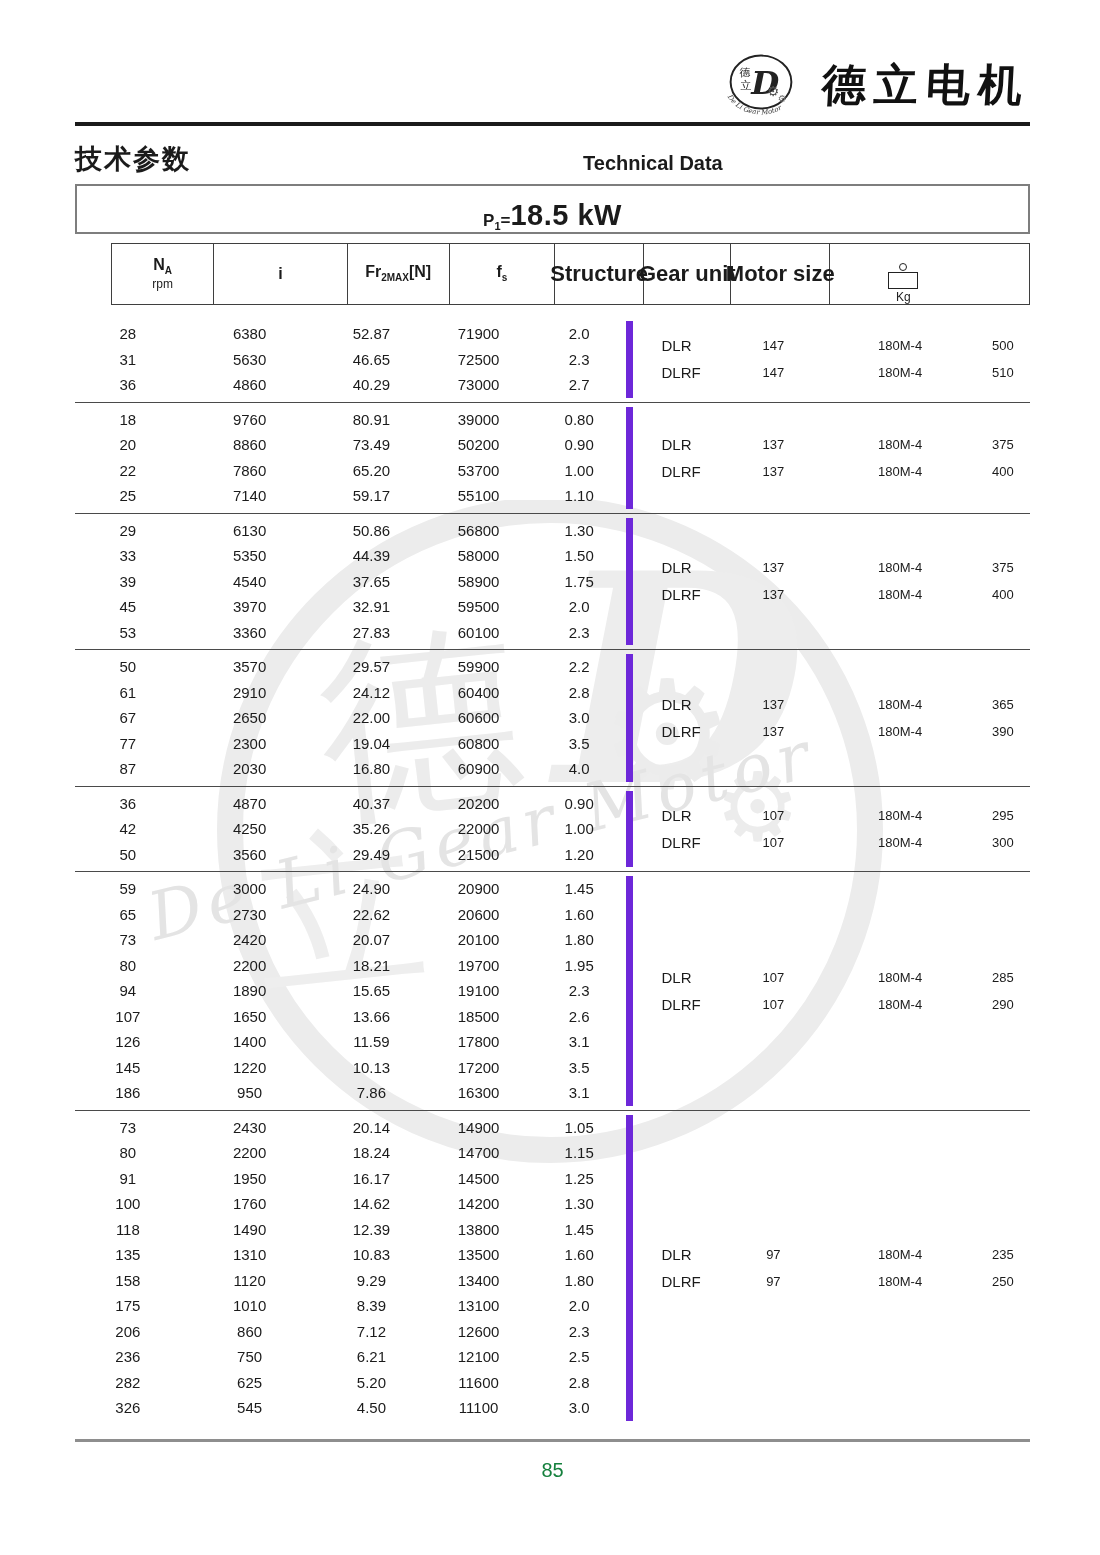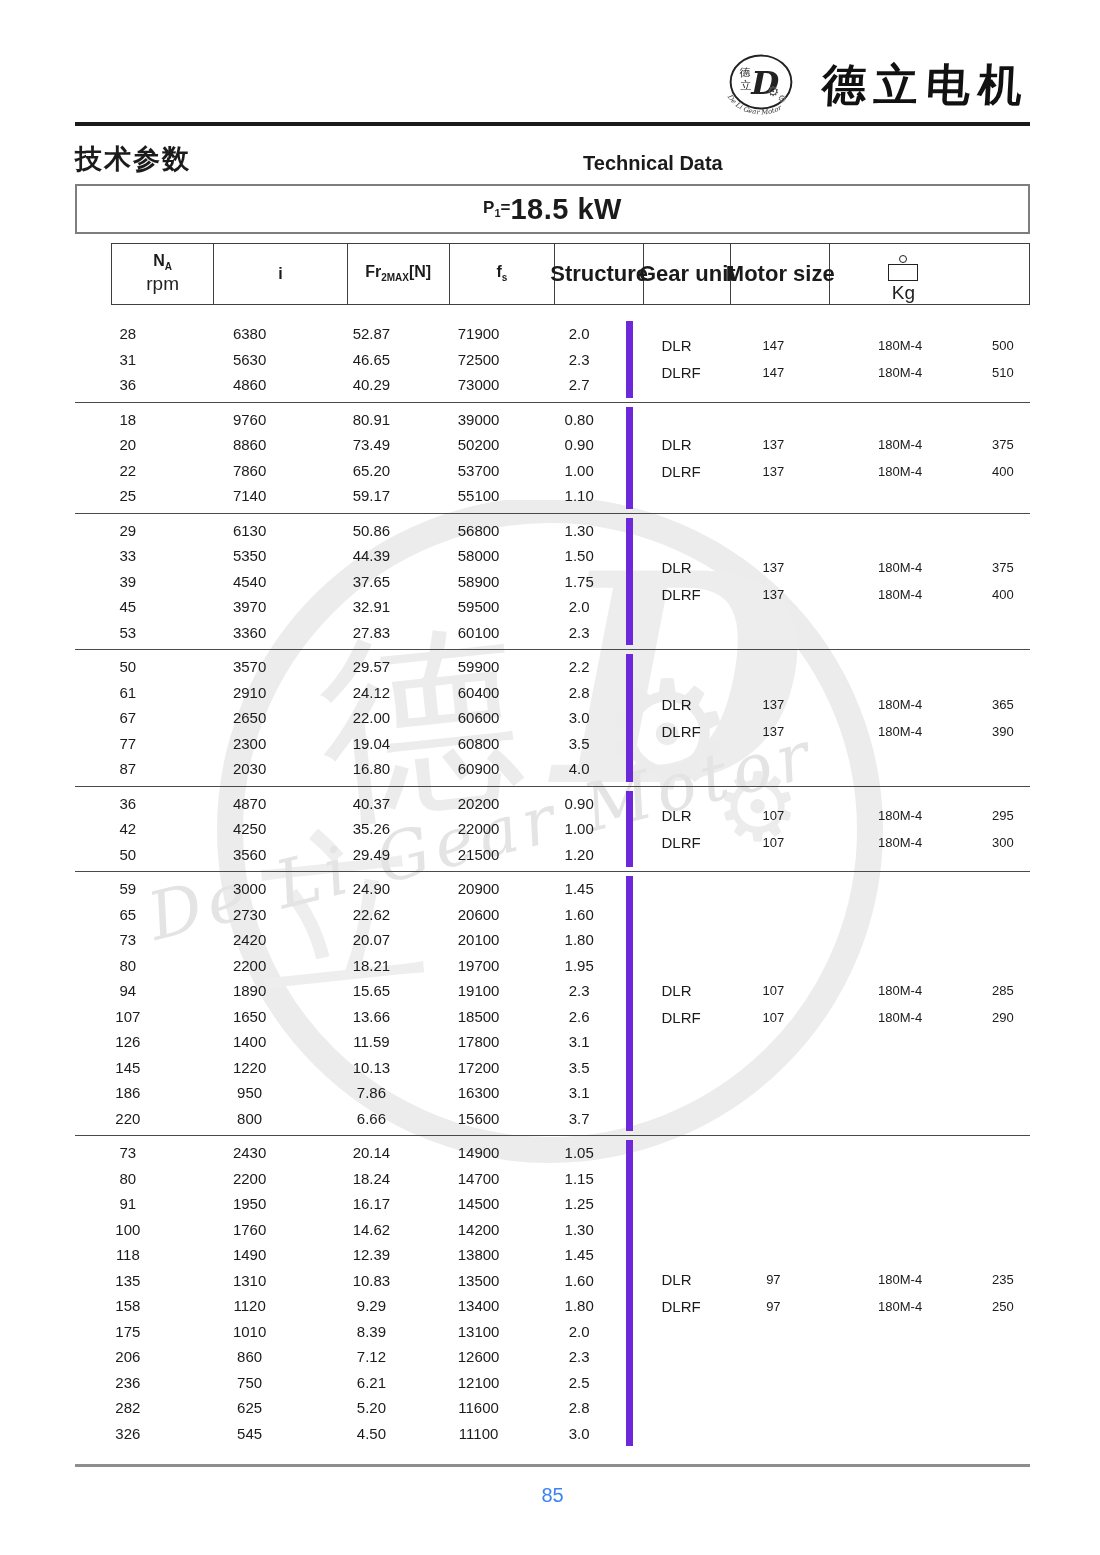--- a/index.html
+++ b/index.html
@@ -12,49 +12,49 @@
   .logo-block { position:absolute; right:0; top:50px; display:flex; align-items:center; gap:12px; }
   .emblem { width:98px; height:70px; }
   .brand-cn { font-family:"DejaVu Serif", serif; font-weight:bold; font-size:44px; letter-spacing:8px; color:#111; transform:skewX(-3deg); white-space:nowrap; }
 
   .rule-thick { height:4px; background:#1a1a1a; }
 
   .section-row { margin-top:15px; height:30px; position:relative; }
   .sec-cn { font-size:27px; font-weight:bold; letter-spacing:2px; }
   .sec-en { position:absolute; left:53.2%; top:11px; font-size:20px; font-weight:bold; }
 
-  .title-box { margin-top:13px; height:46px; border:2px solid #7e7e7e; display:flex; align-items:center; justify-content:center; background:transparent; }
+  .title-box { margin-top:13px; height:46px; border:2px solid #7e7e7e; display:flex; align-items:flex-end; justify-content:center; background:transparent; }
   .p1 { font-size:17px; font-weight:bold; }
   .p1 sub { font-size:11px; }
   .kw { font-size:29px; font-weight:bold; letter-spacing:0.5px; }
 
   
   .thead { margin-top:9px; display:grid; grid-template-columns:11.15% 14.54% 11.15% 11.46% 9.77% 9.45% 10.83% 15.92% auto; border:1.5px solid #3f3f3f; height:60px;margin-left:36px; }
   .hcell { border-right:1.5px solid #3f3f3f; display:flex; flex-direction:column; align-items:center; justify-content:center; gap:1px; }
   .hcell:last-child { border-right:none;justify-content:flex-end; }
   .hmain { font-size:16px; font-weight:bold; line-height:1.05; white-space:nowrap; }
   .hmain sub { font-size:10px; font-weight:bold; }
-  .hunit { font-size:19px; color:#222; }
+  .hunit { font-size:12px; color:#222; }
   .hsingle { font-size:22px; font-weight:bold; white-space:nowrap; }
 
   
   .tbody { margin-top:12px; }
   .group { display:flex; border-bottom:1px solid #4a4a4a; padding:4px 0; }
   .group:last-child { border-bottom:none; }
   .gleft { width:58.07%; }
   .drow { display:grid; grid-template-columns:19.20% 25.05% 19.20% 19.74% 16.81%; height:25.5px; line-height:25.5px; }
   .dcell { text-align:center; font-size:15px; }
   .gright { width:41.93%; border-left:7px solid #6d28d9; display:flex; flex-direction:column; justify-content:center; }
   .rrow { display:grid; grid-template-columns:22.53% 25.82% 37.97% 13.68%; height:27px; line-height:27px; }
   .scell { text-align:left; padding-left:29px; font-size:15px; }
   .ccell { text-align:center; font-size:13px; }
 
   
   .rule-footer { margin-top:14px; height:3px; background:#8e8e8e; }
-  .page-num { margin-top:17px; text-align:center; font-size:20px; color:#3b82f6; }
+  .page-num { margin-top:17px; text-align:center; font-size:20px; color:#15803d; }
 
   
   .wicon { display:flex; flex-direction:column; align-items:center; }
   .wknob { width:6px; height:6px; border:1.5px solid #222; border-radius:50%; margin-bottom:1px; }
   .wbody { width:28px; height:15px; border:1.5px solid #222; }
 
   
   .watermark { position:absolute; left:0; top:0; width:1100px; height:1555px; z-index:0; pointer-events:none; }
   .wm-char1 { position:absolute; left:320px; top:590px; font-size:200px; color:#ececec; font-family:"DejaVu Serif", serif; transform:rotate(-6deg); }
   .wm-char2 { position:absolute; left:255px; top:800px; font-size:170px; color:#eeeeee; font-family:"DejaVu Serif", serif; transform:rotate(-6deg); }
@@ -431,27 +431,20 @@
             <span class="dcell">17200</span>
             <span class="dcell">3.5</span>
           </div>
           <div class="drow">
             <span class="dcell">186</span>
             <span class="dcell">950</span>
             <span class="dcell">7.86</span>
             <span class="dcell">16300</span>
             <span class="dcell">3.1</span>
           </div>
-          <div class="drow">
-            <span class="dcell">220</span>
-            <span class="dcell">800</span>
-            <span class="dcell">6.66</span>
-            <span class="dcell">15600</span>
-            <span class="dcell">3.7</span>
-          </div>
         </div>
         <div class="gright">
           <div class="rrow">
             <span class="scell">DLR</span>
             <span class="ccell">107</span>
             <span class="ccell">180M-4</span>
             <span class="ccell">285</span>
           </div>
           <div class="rrow">
             <span class="scell">DLRF</span>

